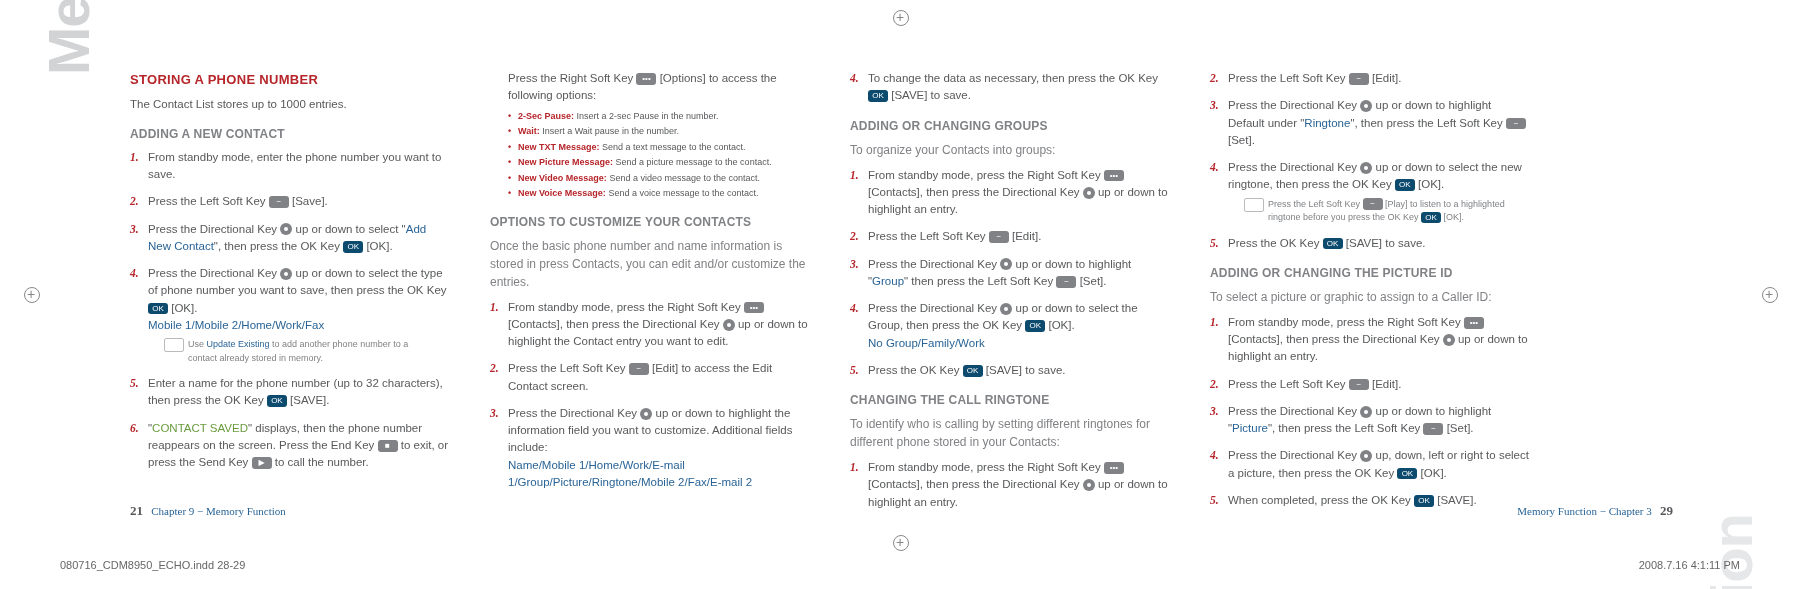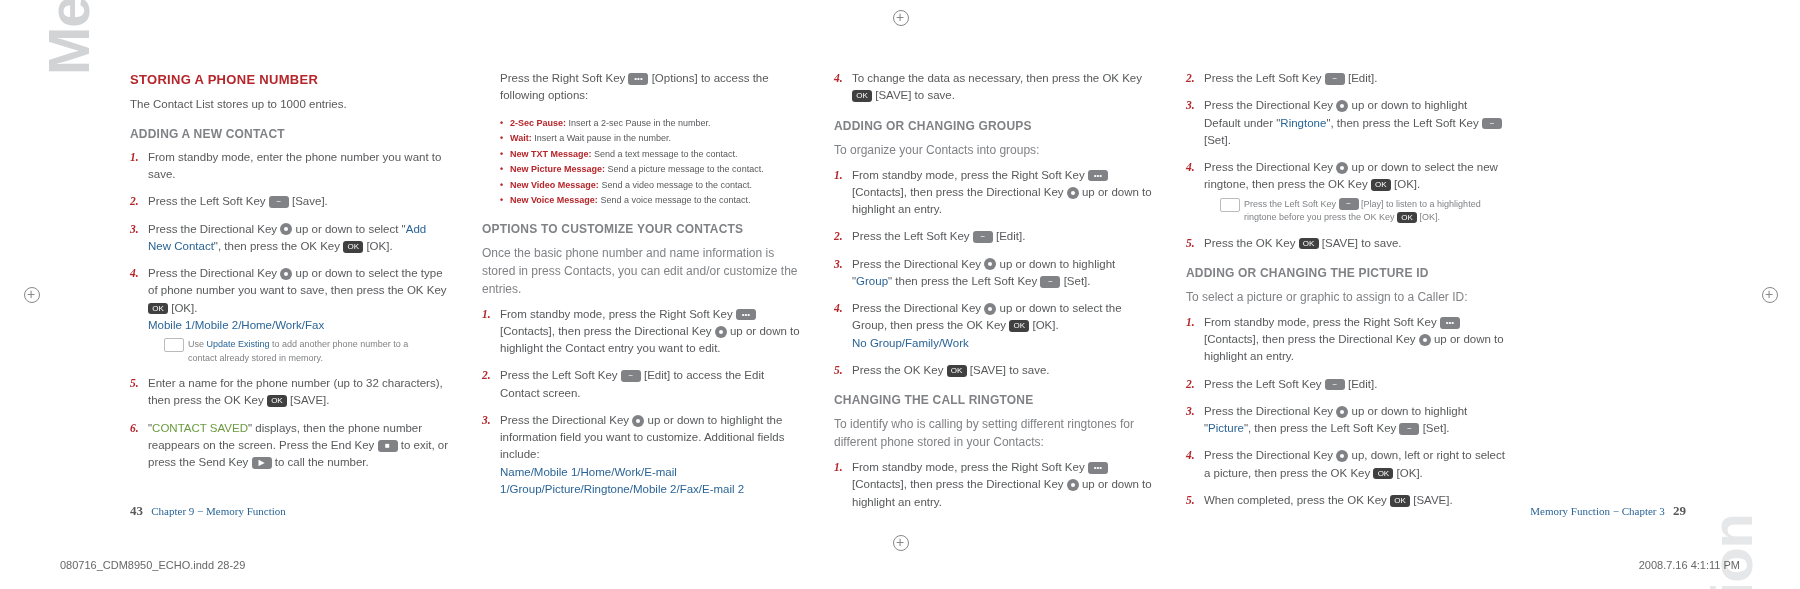--- a/index.html
+++ b/index.html
@@ -1,42 +1,42 @@
 <!DOCTYPE html>
 <html><head>
 <meta charset="utf-8">
 <style>
 body{margin:0;font-family:'Helvetica Neue',Arial,sans-serif;background:#fff;color:#58595b}
 .page{width:1800px;height:589px;position:relative;display:flex}
 .side-tab{position:absolute;font-size:58px;font-weight:700;font-family:Arial,sans-serif;letter-spacing:-1px}
 .side-tab.left{left:35px;top:75px;transform:rotate(-90deg);transform-origin:left top;color:#d1d3d4}
 .side-tab.right{right:35px;bottom:75px;transform:rotate(-90deg);transform-origin:right bottom;color:#e6e7e8}
-.content{display:flex;gap:32px;padding:70px 100px 0 130px;flex:1}
+.content{display:flex;gap:40px;padding:70px 100px 0 130px;flex:1}
 .col{width:320px;font-size:11.5px;line-height:1.5}
 .h1{color:#b6252a;font-size:13px;font-weight:700;letter-spacing:.3px;margin:0 0 6px}
 .h2{color:#808285;font-size:12px;font-weight:700;letter-spacing:.2px;margin:12px 0 6px}
 .sub{font-size:12px;color:#808285;margin:2px 0 8px}
 ol{margin:0;padding:0;list-style:none;counter-reset:step}
 ol>li{position:relative;padding-left:18px;margin-bottom:10px;counter-increment:step}
 ol>li::before{content:counter(step)'.';position:absolute;left:0;color:#b6252a;font-weight:700;font-style:italic;font-family:Georgia,serif}
 .key{display:inline-block;background:#808285;color:#fff;border-radius:3px;font-size:8px;padding:1px 4px;vertical-align:middle;line-height:1.2;min-width:12px;text-align:center}
-.key.ok{background:#404040}
+.key.ok{background:#0c4a6e}
 .key.dir{border-radius:50%;width:12px;height:12px;padding:0;position:relative}
 .key.dir::after{content:'';position:absolute;width:4px;height:4px;background:#fff;border-radius:50%;top:4px;left:4px}
 .bl{color:#2a6496}
 .gr{color:#6a9b3e}
-ul.opts{margin:12px 0 12px;padding:0;list-style:none}
+ul.opts{margin:5px 0 12px;padding:0;list-style:none}
 ul.opts li{position:relative;padding-left:10px;font-size:9px;margin-bottom:2px}
 ul.opts li::before{content:'•';position:absolute;left:0;color:#b6252a;font-weight:700}
 ul.opts b{color:#b6252a}
 .note{font-size:9px;color:#808285;padding-left:24px;position:relative;margin:4px 16px 10px}
 .note::before{content:'';position:absolute;left:0;top:0;width:18px;height:12px;border:1px solid #bbb;border-radius:2px}
 .footer{position:absolute;bottom:70px;font-family:Georgia,serif;font-size:11px}
 .footer.l{left:130px}
-.footer.r{right:114px}
+.footer.r{right:127px}
 .footer .pn{font-weight:700;color:#58595b;font-size:13px}
 .footer .ch{color:#2a6496}
 .meta{position:absolute;bottom:18px;font-size:11px;color:#666}
 .meta.l{left:60px}
 .meta.r{right:60px}
 .reg{position:absolute;width:14px;height:14px}
 .reg::before{content:'';position:absolute;width:14px;height:14px;border:1px solid #888;border-radius:50%}
 .reg::after{content:'+';position:absolute;width:14px;text-align:center;font-size:14px;line-height:14px;color:#888}
 </style>
 </head>
@@ -121,17 +121,17 @@
 <li><span>From standby mode, press the Right Soft Key </span><span class="key">•••</span><span> [Contacts], then press the Directional Key </span><span class="key dir"></span><span> up or down to highlight an entry.</span></li>
 <li><span>Press the Left Soft Key </span><span class="key">−</span><span> [Edit].</span></li>
 <li><span>Press the Directional Key </span><span class="key dir"></span><span> up or down to highlight "</span><span class="bl">Picture</span><span>", then press the Left Soft Key </span><span class="key">−</span><span> [Set].</span></li>
 <li><span>Press the Directional Key </span><span class="key dir"></span><span> up, down, left or right to select a picture, then press the OK Key </span><span class="key ok">OK</span><span> [OK].</span></li>
 <li><span>When completed, press the OK Key </span><span class="key ok">OK</span><span> [SAVE].</span></li>
 </ol>
 </div>
 
 </div>
 
-<div class="footer l"><span class="pn">43</span>&nbsp;&nbsp;&nbsp;<span class="ch">Chapter 9 − Memory Function</span></div>
+<div class="footer l"><span class="pn">21</span>&nbsp;&nbsp;&nbsp;<span class="ch">Chapter 9 − Memory Function</span></div>
 <div class="footer r"><span class="ch">Memory Function − Chapter 3</span>&nbsp;&nbsp;&nbsp;<span class="pn">29</span></div>
 <div class="meta l">080716_CDM8950_ECHO.indd   28-29</div>
 <div class="meta r">2008.7.16   4:1:11 PM</div>
 </div>
 
 </body></html>

